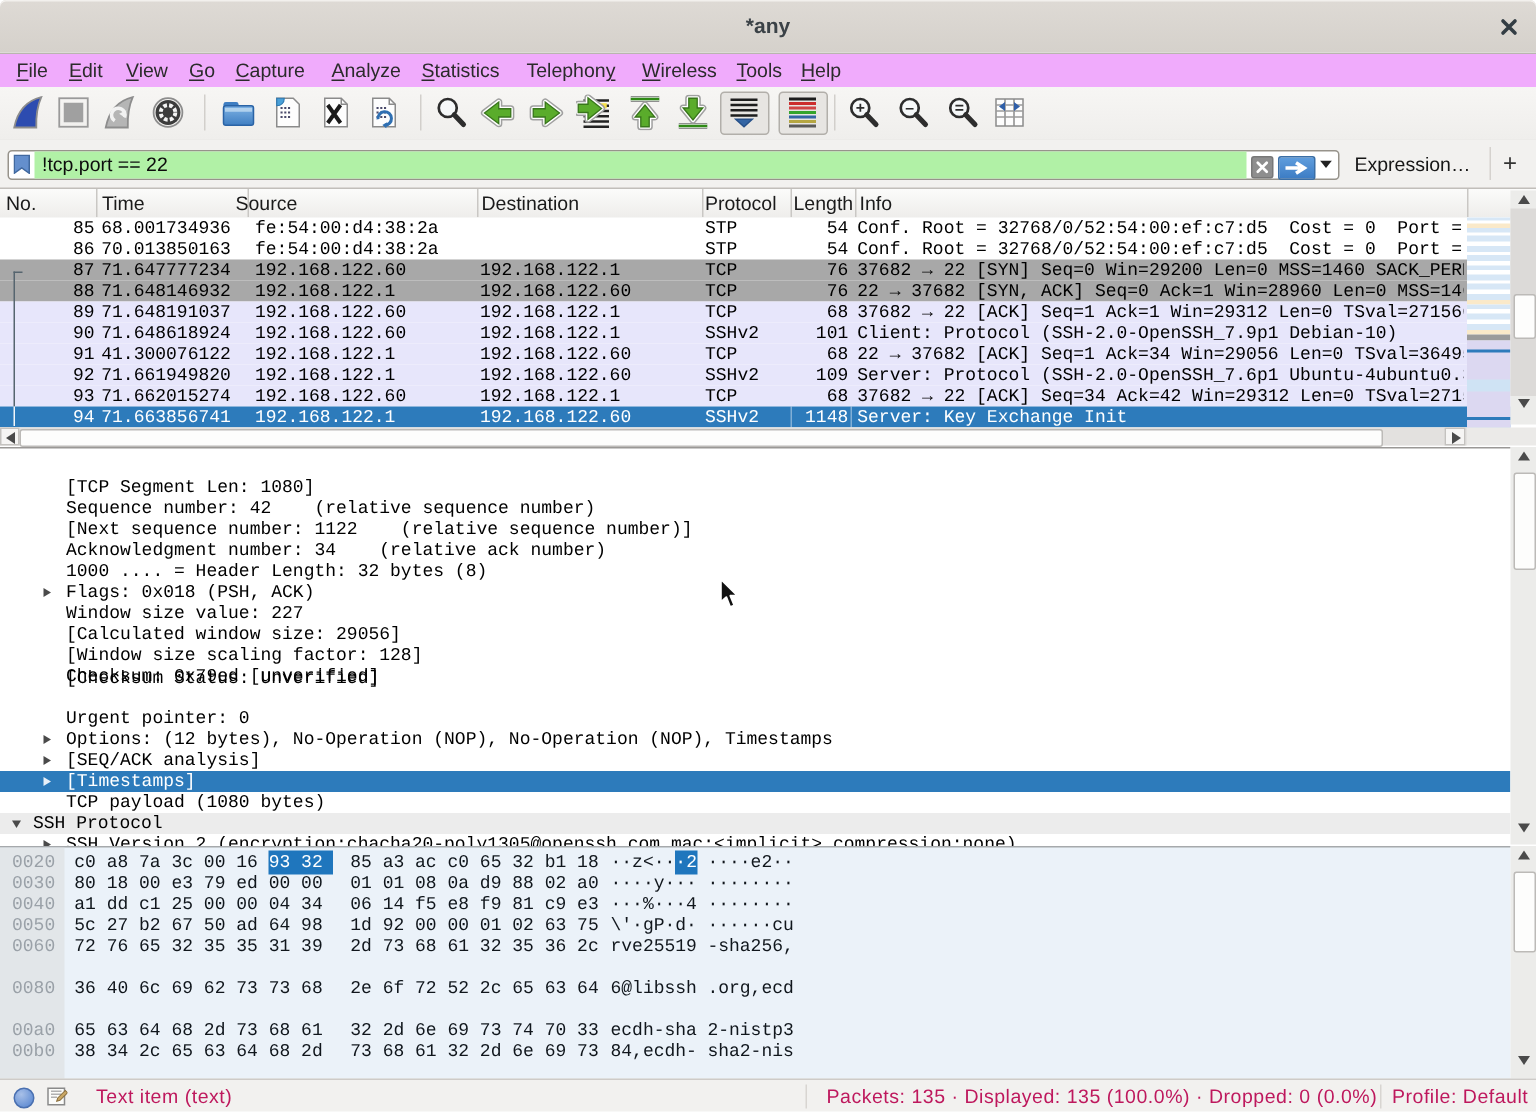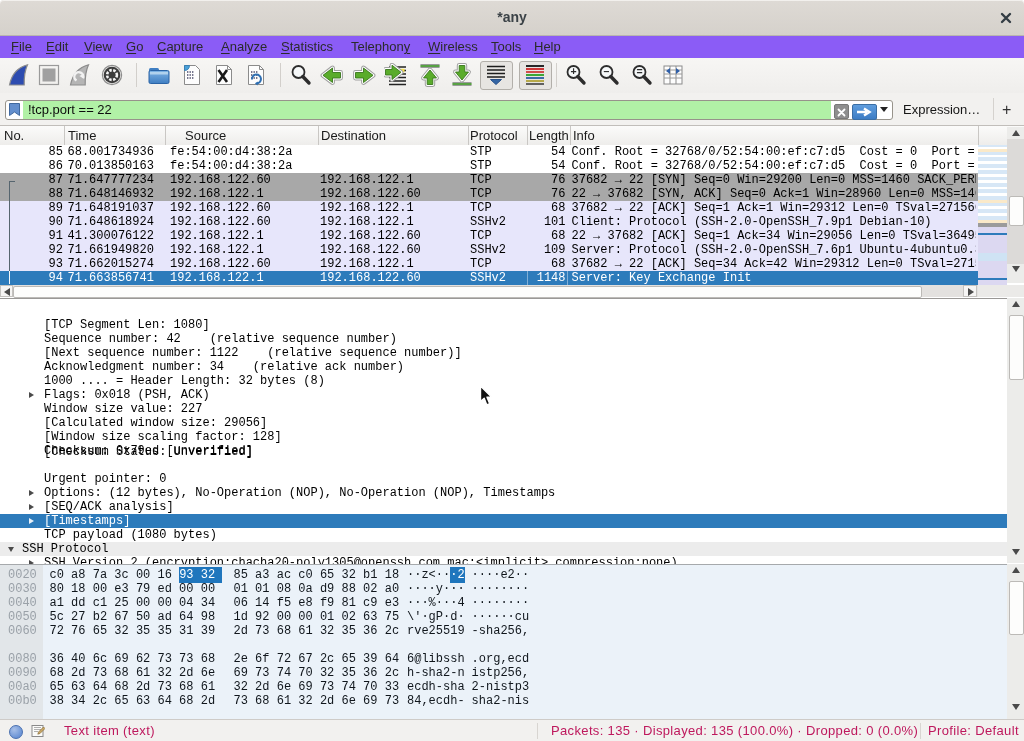--- a/index.html
+++ b/index.html
@@ -5,21 +5,21 @@
 body{width:1024px;height:741px;position:relative;overflow:hidden;background:#fff;
   font-family:"Liberation Sans",sans-serif;-webkit-font-smoothing:antialiased}
 .abs{position:absolute}
 .mono{font-family:"Liberation Mono",monospace;font-size:12px;line-height:14px;white-space:pre}
 
 #titlebar{left:0;top:0;width:1024px;height:35px;background:linear-gradient(#dedad5,#d5d1cb);
   border-bottom:1px solid #b9b5af;border-radius:4px 4px 0 0;box-shadow:inset 0 1px 0 #f2f0ed}
 #title{left:0;top:0;width:100%;height:35px;line-height:34px;text-align:center;
   font-size:14px;font-weight:bold;color:#3b4247}
 
-#menubar{left:0;top:36px;width:1024px;height:22px;background:#8b5cf6}
+#menubar{left:0;top:36px;width:1024px;height:22px;background:#f0abfc}
 .mi{position:absolute;top:0;height:22px;line-height:21px;font-size:13px;color:#2b2b2b}
 .mi u{text-decoration:underline;text-underline-offset:2px}
 
 #toolbar{left:0;top:58px;width:1024px;height:35px;background:linear-gradient(#f7f6f4,#efeeec);
   border-bottom:1px solid #d7d4d0}
 .tsep{position:absolute;top:5px;width:1px;height:24px;background:#d2cfcb}
 .ticon{position:absolute;top:5px}
 .pressed{position:absolute;top:3px;width:31px;height:27px;background:#e7e5e2;
   border:1px solid #b2afaa;border-radius:3px}
 
@@ -247,21 +247,21 @@
 <div class="abs" id="phead">
     <div class="hsep" style="left:64px"></div>
     <div class="hsep" style="left:165px"></div>
     <div class="hsep" style="left:317.5px"></div>
     <div class="hsep" style="left:467.5px"></div>
     <div class="hsep" style="left:527px"></div>
     <div class="hsep" style="left:569.5px"></div>
     <div class="hsep" style="left:977.5px"></div>
     <span class="hl" style="left:4px">No.</span>
     <span class="hl" style="left:68px">Time</span>
-    <span class="hl" style="left:185px">Source</span>
+    <span class="hl" style="left:157px">Source</span>
     <span class="hl" style="left:321px">Destination</span>
     <span class="hl" style="left:470px">Protocol</span>
     <span class="hl" style="left:529px">Length</span>
     <span class="hl" style="left:573px">Info</span>
   </div>
 <div class="abs mono" id="rows"><div class="prow" style="top:0px;background:#ffffff;color:#000;"><span class="cno">85</span><span class="ctime">68.001734936</span><span class="csrc">fe:54:00:d4:38:2a</span><span class="cdst"></span><span class="cpro">STP</span><span class="clen">54</span><span class="cinfo">Conf. Root = 32768/0/52:54:00:ef:c7:d5  Cost = 0  Port = 0x8001</span></div>
 <div class="prow" style="top:14px;background:#ffffff;color:#000;"><span class="cno">86</span><span class="ctime">70.013850163</span><span class="csrc">fe:54:00:d4:38:2a</span><span class="cdst"></span><span class="cpro">STP</span><span class="clen">54</span><span class="cinfo">Conf. Root = 32768/0/52:54:00:ef:c7:d5  Cost = 0  Port = 0x8001</span></div>
 <div class="prow" style="top:28px;background:#a8a8a8;color:#000;"><span class="cno">87</span><span class="ctime">71.647777234</span><span class="csrc">192.168.122.60</span><span class="cdst">192.168.122.1</span><span class="cpro">TCP</span><span class="clen">76</span><span class="cinfo">37682 → 22 [SYN] Seq=0 Win=29200 Len=0 MSS=1460 SACK_PERM</span></div>
 <div class="prow" style="top:42px;background:#a8a8a8;color:#000;"><span class="cno">88</span><span class="ctime">71.648146932</span><span class="csrc">192.168.122.1</span><span class="cdst">192.168.122.60</span><span class="cpro">TCP</span><span class="clen">76</span><span class="cinfo">22 → 37682 [SYN, ACK] Seq=0 Ack=1 Win=28960 Len=0 MSS=1460</span></div>
 <div class="prow" style="top:56px;background:#e7e6fb;color:#000;"><span class="cno">89</span><span class="ctime">71.648191037</span><span class="csrc">192.168.122.60</span><span class="cdst">192.168.122.1</span><span class="cpro">TCP</span><span class="clen">68</span><span class="cinfo">37682 → 22 [ACK] Seq=1 Ack=1 Win=29312 Len=0 TSval=2715660</span></div>
@@ -332,22 +332,21 @@
     </svg></div>
 <div class="abs sb" id="dvscroll" style="left:1007px;top:298px;width:17px;height:265px"></div>
 <div class="tri abs" style="left:1011.5px;top:301px;border-left:4.5px solid transparent;border-right:4.5px solid transparent;border-bottom:6px solid #4a4a4a"></div>
 <div class="tri abs" style="left:1011.5px;top:549px;border-left:4.5px solid transparent;border-right:4.5px solid transparent;border-top:6px solid #4a4a4a"></div>
 <div class="sbthumb" style="left:1008.5px;top:315px;width:13px;height:63px"></div>
 <div class="abs mono" id="hexpane"><div class="abs" id="hexgut"></div><div class="hrow" style="top:3px"><span class="hoff">0020</span><span class="hx1">c0 a8 7a 3c 00 16 <span style="background:#1f76bd;color:#fff;padding:1px 0">93 32 </span></span><span class="hx2">85 a3 ac c0 65 32 b1 18</span><span class="ha1">··z&lt;··<span style="background:#1f76bd;color:#fff;padding:1px 0">·2</span></span><span class="ha2">····e2··</span></div>
 <div class="hrow" style="top:17px"><span class="hoff">0030</span><span class="hx1">80 18 00 e3 79 ed 00 00</span><span class="hx2">01 01 08 0a d9 88 02 a0</span><span class="ha1">····y···</span><span class="ha2">········</span></div>
 <div class="hrow" style="top:31px"><span class="hoff">0040</span><span class="hx1">a1 dd c1 25 00 00 04 34</span><span class="hx2">06 14 f5 e8 f9 81 c9 e3</span><span class="ha1">···%···4</span><span class="ha2">········</span></div>
 <div class="hrow" style="top:45px"><span class="hoff">0050</span><span class="hx1">5c 27 b2 67 50 ad 64 98</span><span class="hx2">1d 92 00 00 01 02 63 75</span><span class="ha1">\'·gP·d·</span><span class="ha2">······cu</span></div>
 <div class="hrow" style="top:59px"><span class="hoff">0060</span><span class="hx1">72 76 65 32 35 35 31 39</span><span class="hx2">2d 73 68 61 32 35 36 2c</span><span class="ha1">rve25519</span><span class="ha2">-sha256,</span></div>
-<div class="hrow" style="top:87px"><span class="hoff">0080</span><span class="hx1">36 40 6c 69 62 73 73 68</span><span class="hx2">2e 6f 72 67 2c 65 39 64</span><span class="ha1">6@libssh</span><span class="ha2">.org,ecd</span></div>
-<div class="hrow" style="top:101px"><span class="hoff">0090</span><span class="hx1">68 2d 73 68 61 32 2d 6e</span><span class="hx2">69 73 74 70 32 35 36 2c</span><span class="ha1">h-sha2-n</span><span class="ha2">istp256,</span></div>
+<div class="hrow" style="top:87px"><span class="hoff">0080</span><span class="hx1">36 40 6c 69 62 73 73 68</span><span class="hx2">2e 6f 72 52 2c 65 63 64</span><span class="ha1">6@libssh</span><span class="ha2">.org,ecd</span></div>
 <div class="hrow" style="top:115px"><span class="hoff">00a0</span><span class="hx1">65 63 64 68 2d 73 68 61</span><span class="hx2">32 2d 6e 69 73 74 70 33</span><span class="ha1">ecdh-sha</span><span class="ha2">2-nistp3</span></div>
 <div class="hrow" style="top:129px"><span class="hoff">00b0</span><span class="hx1">38 34 2c 65 63 64 68 2d</span><span class="hx2">73 68 61 32 2d 6e 69 73</span><span class="ha1">84,ecdh-</span><span class="ha2">sha2-nis</span></div>
 </div>
 <div class="abs sb" id="xvscroll" style="left:1007px;top:564px;width:17px;height:155px"></div>
 <div class="tri abs" style="left:1011.5px;top:567px;border-left:4.5px solid transparent;border-right:4.5px solid transparent;border-bottom:6px solid #4a4a4a"></div>
 <div class="tri abs" style="left:1011.5px;top:704px;border-left:4.5px solid transparent;border-right:4.5px solid transparent;border-top:6px solid #4a4a4a"></div>
 <div class="sbthumb" style="left:1008.5px;top:581px;width:13px;height:52px"></div>
 <div class="abs" id="statusbar">
     <div class="abs" style="left:9px;top:5px;width:12px;height:12px;border-radius:50%;background:radial-gradient(circle at 35% 30%,#a8c0e8,#6b94d6 70%,#5c85c8);border:1px solid #4a70b0"></div>
     <svg class="abs" style="left:31px;top:4px" width="14" height="14" viewBox="0 0 14 14">

